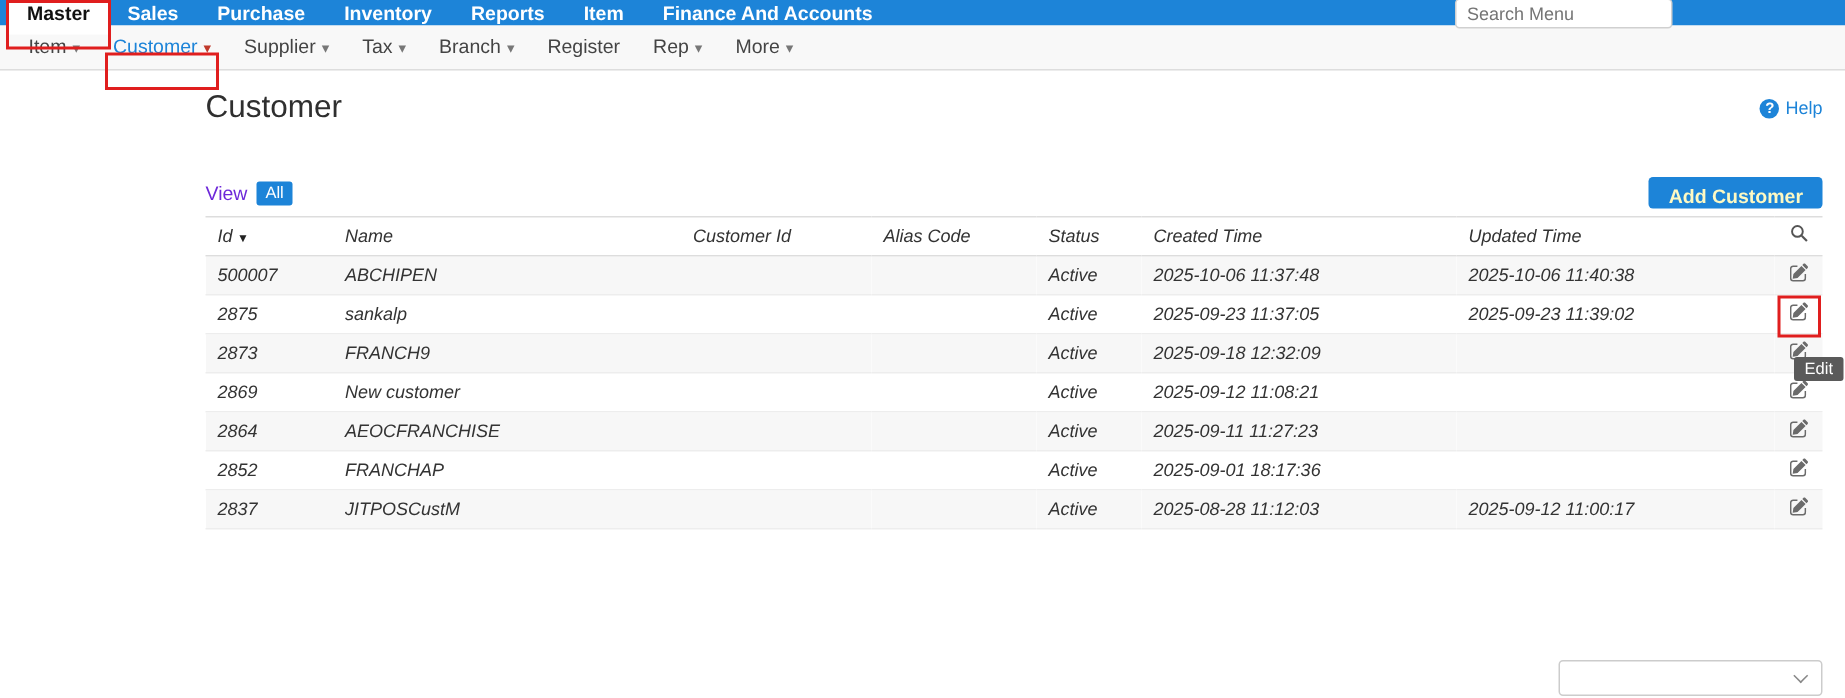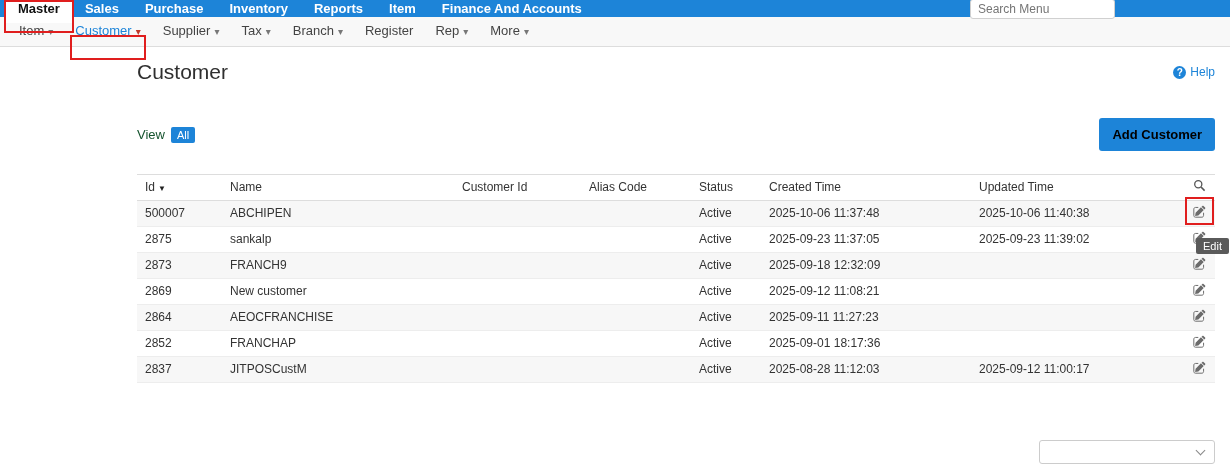--- a/index.html
+++ b/index.html
@@ -28,26 +28,26 @@
   .subnav-item.active .caret { color: #c0392b; }
 
   
   .content { padding: 0 15px 0 137px; }
   .title-row { display: flex; align-items: center; margin-top: 13px; }
   .page-title { font-size: 21px; font-weight: 500; color: #2f2f2f; line-height: 24px; }
   .help-link { margin-left: auto; color: var(--accent); font-size: 12px; display: flex; align-items: center; gap: 4px; cursor: pointer; }
   .help-icon { width: 13px; height: 13px; border-radius: 50%; background: var(--accent); color: #fff; font-size: 10px; line-height: 13px; text-align: center; display: inline-block; font-weight: bold; }
 
   .view-row { display: flex; align-items: center; margin-top: 34px; }
-  .view-label { font-size: 13px; color: #14532d; }
+  .view-label { font-size: 13px; color: #6d28d9; }
   .view-badge { background: var(--accent); color: #fff; font-size: 11px; font-weight: normal; padding: 2px 6px; border-radius: 2px; margin-left: 6px; cursor: pointer; }
-  .add-btn { margin-left: auto; background: var(--accent); color: #000000; border: none; border-radius: 3px; padding: 5px 13px; font-size: 13px; font-weight: bold; font-family: inherit; cursor: pointer; height: 33px; }
-
-  
-  table { width: 100%; border-collapse: collapse; margin-top: 23px; font-size: 12px; table-layout: fixed; }
+  .add-btn { margin-left: auto; background: var(--accent); color: #fef9c3; border: none; border-radius: 3px; padding: 5px 13px; font-size: 13px; font-weight: bold; font-family: inherit; cursor: pointer; height: 21px; }
+
+  
+  table { width: 100%; border-collapse: collapse; margin-top: 5px; font-size: 12px; table-layout: fixed; font-style: italic; }
   th { font-weight: normal; text-align: left; color: #333; padding: 4px 8px; line-height: 15px; border-top: 1px solid #ddd; border-bottom: 1px solid #ddd; white-space: nowrap; cursor: pointer; background: #fff; }
   td { padding: 4px 8px; line-height: 15px; color: #333; border-bottom: 1px solid #ededed; white-space: nowrap; overflow: hidden; }
   tbody tr:nth-child(odd) { background: #f7f7f7; }
   .sort { font-size: 8px; margin-left: 3px; color: #222; }
   .icon-col { text-align: center; padding-left: 2px; padding-right: 2px; }
   .edit-icon { display: inline-block; cursor: pointer; line-height: 13px; }
 
   
   .bottom-select { position: absolute; right: 15px; top: 440px; width: 176px; height: 24px; border: 1px solid #ccc; border-radius: 3px; background: #fff; display: flex; align-items: center; justify-content: flex-end; padding-right: 10px; cursor: pointer; }
   .select-chevron { width: 7px; height: 7px; border-right: 1.5px solid #888; border-bottom: 1.5px solid #888; transform: rotate(45deg); margin-top: -3px; }

